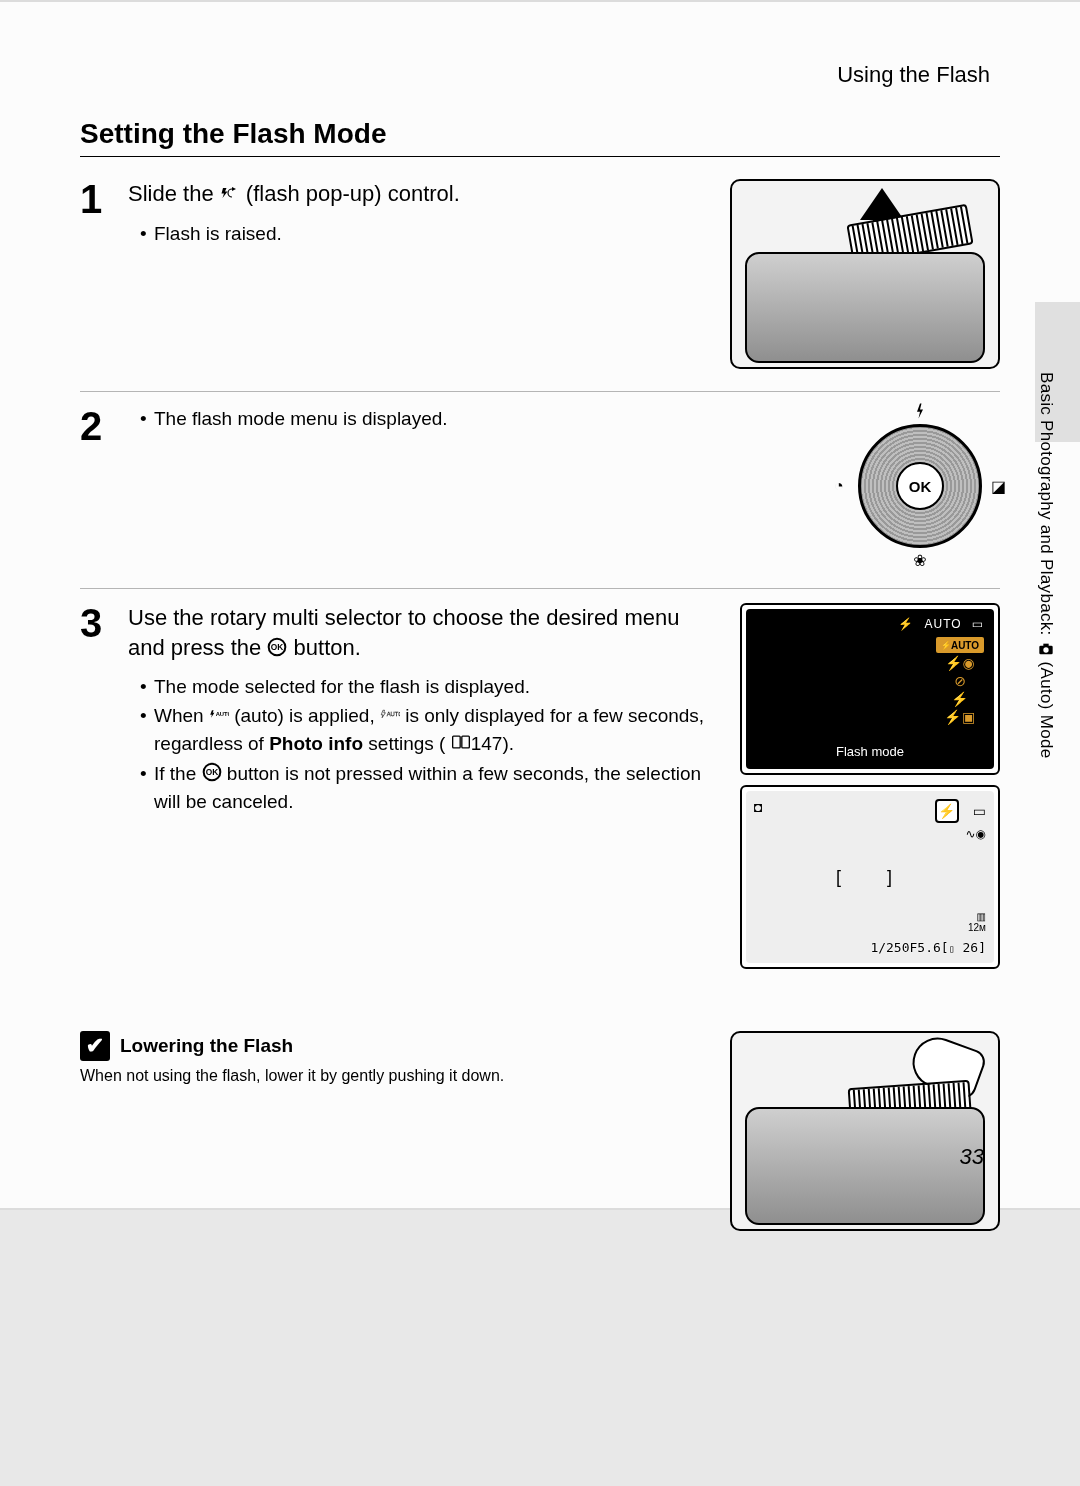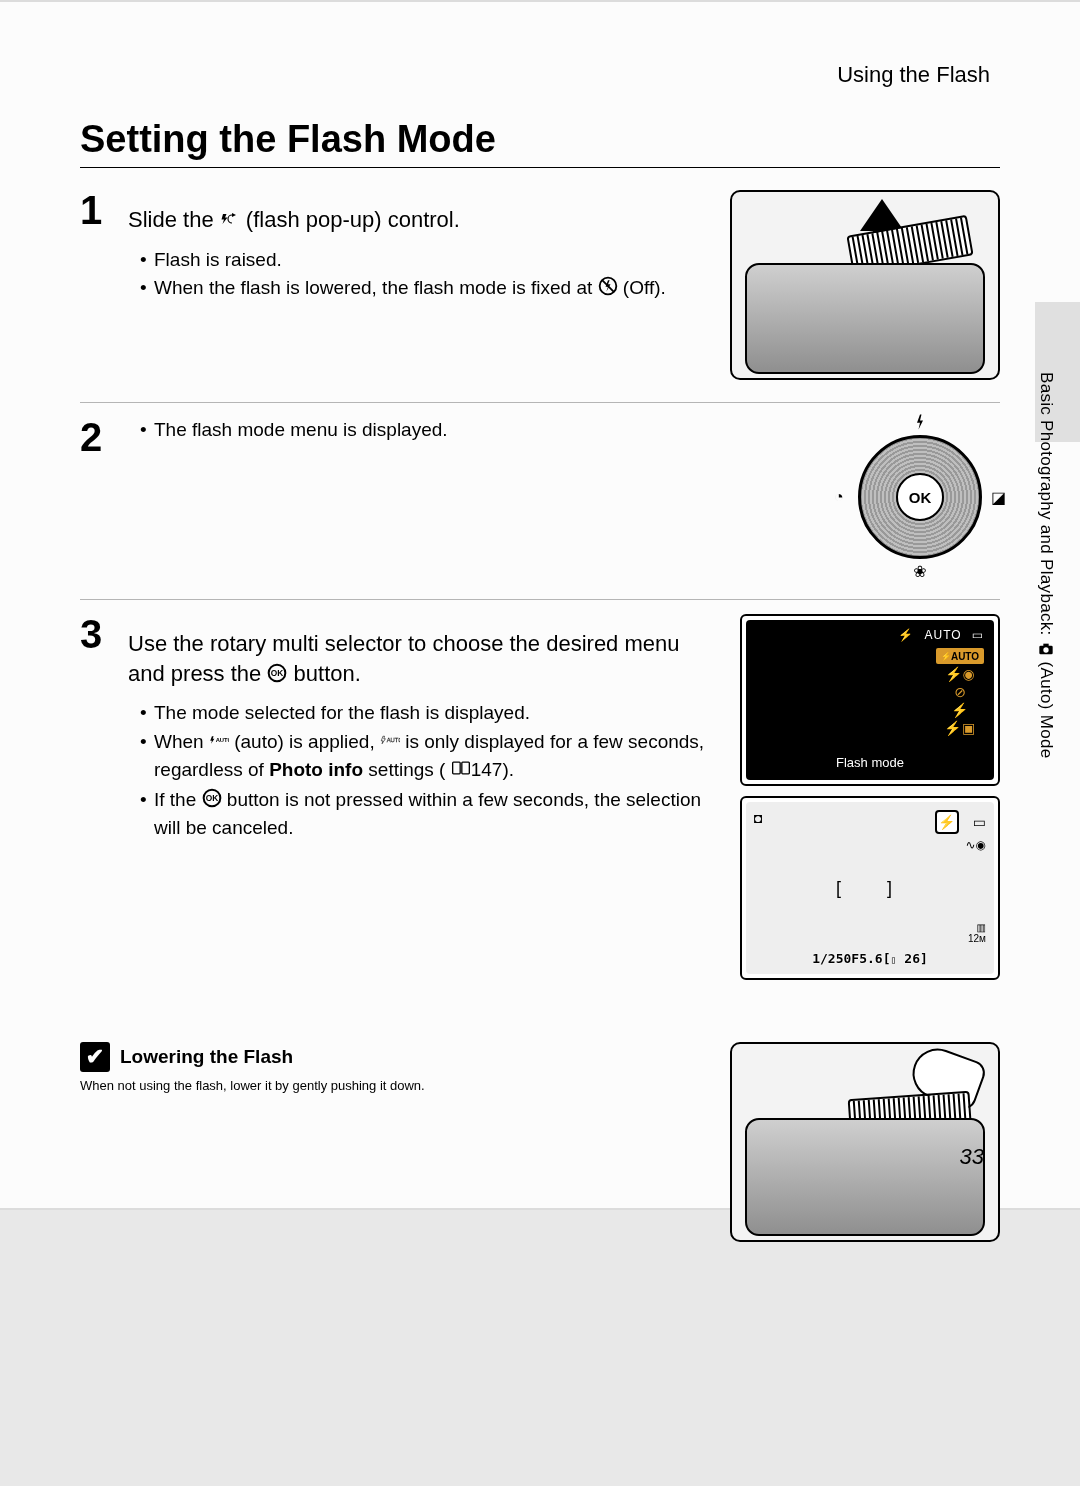--- a/index.html
+++ b/index.html
@@ -21,41 +21,41 @@
     height: 140px;
     background: #e0e0e0;
   }
   .running-head {
     text-align: right;
     font-size: 22px;
     margin-bottom: 30px;
     padding-right: 10px;
   }
   .h2 {
-    font-size: 38px;
+    font-size: 28px;
     font-weight: 700;
     border-bottom: 1px solid #000;
     padding-bottom: 6px;
     margin-bottom: 8px;
   }
   .step {
     display: flex;
     border-bottom: 1px solid #b5b5b5;
     padding: 14px 0 22px 0;
   }
   .step:last-of-type { border-bottom: none; }
   .step-num {
     font-size: 40px;
     font-weight: 700;
     width: 48px;
     flex-shrink: 0;
     line-height: 1;
   }
   .step-body { flex: 1; padding-right: 18px; }
-  .step-title { font-size: 22px; line-height: 1.35; margin-bottom: 10px; margin-top: 15px; }
+  .step-title { font-size: 22px; line-height: 1.35; margin-bottom: 10px; }
   .step-body ul { list-style: none; padding-left: 12px; }
   .step-body li { position: relative; padding-left: 14px; font-size: 19px; line-height: 1.38; font-weight: 300; margin-bottom: 2px; }
   .step-body li::before { content: "•"; position: absolute; left: 0; }
   .step-figure { flex-shrink: 0; }
   .cam-illus {
     width: 270px; height: 190px;
     background: #f3f3f3;
     border: 2px solid #000;
     border-radius: 10px;
     position: relative;
@@ -151,42 +151,42 @@
     width:260px; margin-top:10px;
     border:2px solid #000; border-radius:6px; background:#fff;
     font-size:12px;
   }
   .live-lcd {
     margin:4px; border-radius:4px; height:172px; background:#eee; position:relative;
   }
   .live-top { position:absolute; top:8px; left:8px; right:8px; display:flex; justify-content:space-between; font-size:14px;}
   .bolt-box { width:24px; height:24px; border:2px solid #000; border-radius:4px; display:flex; align-items:center; justify-content:center; background:#fff;}
   .live-center { position:absolute; left:50%; top:50%; transform:translate(-50%,-50%); font-size:18px; letter-spacing:12px;}
-  .live-bottom { position:absolute; bottom:8px; left:8px; right:8px; display:flex; justify-content:center; font-size:13px; font-family: monospace; text-shadow: 0 0 2px #fff, 0 0 2px #fff; font-weight: bold;}
+  .live-bottom { position:absolute; bottom:8px; left:8px; right:8px; display:flex; justify-content:flex-end; font-size:13px; font-family: monospace; text-shadow: 0 0 2px #fff, 0 0 2px #fff;}
   .live-right-icons { position:absolute; right:8px; top:36px; display:flex; flex-direction:column; gap:4px; align-items:flex-end; font-size:12px;}
   .icon-inline { display:inline-block; vertical-align:-2px; }
   .icon-inline svg { width:20px; height:20px; }
   .strong { font-weight:700; }
   .side-text {
     position:absolute;
     right: 24px;
     top: 370px;
     writing-mode: vertical-rl;
     font-size: 17px;
     letter-spacing: 0.3px;
     font-weight: 300;
   }
   .side-text .cam-icon svg { width:16px; height:16px; }
   .note-block { margin-top: 40px; }
   .note-head { display:flex; align-items:center; gap:10px; font-size:19px; font-weight:700; margin-bottom:6px;}
   .check-badge {
     width:30px; height:30px; background:#000; color:#fff; border-radius:3px;
     display:flex; align-items:center; justify-content:center; font-size:22px; font-weight:900;
   }
-  .note-body { font-size:13px; font-weight:300; }
+  .note-body { font-size:16px; font-weight:300; }
   .folio {
     position:absolute; right:96px; bottom:38px; font-style:italic; font-size:22px;
   }
   .step-bullets-lower { }
 </style>
 </head>
 <body>
 
 <div class="page">
   <div class="tab"></div>
@@ -204,31 +204,20 @@
           <svg viewBox="0 0 40 24">
               <path d="M6 2 L3 13 L8 13 L5 22 L15 9 L10 9 L13 2 Z" fill="#000"></path>
               <path d="M24 4 A8 8 0 1 0 24 20" fill="none" stroke="#000" stroke-width="2.4"></path>
               <polygon points="24,0 32,4 24,8" fill="#000"></polygon>
             </svg>
         </span>
         <span> (flash pop-up) control.</span>
       </div>
       <ul>
         <li>Flash is raised.</li>
-        <li>
-          <span>When the flash is lowered, the flash mode is fixed at </span>
-          <span class="icon-inline">
-            <svg viewBox="0 0 24 24">
-                <circle cx="12" cy="12" r="10" fill="none" stroke="#000" stroke-width="2.2"></circle>
-                <path d="M12 5 L9 13 L12 13 L10 19 L15 10 L12 10 L14 5 Z" fill="#000"></path>
-                <line x1="5" y1="5" x2="19" y2="19" stroke="#000" stroke-width="2.2"></line>
-              </svg>
-          </span>
-          <span> (Off).</span>
-        </li>
       </ul>
     </div>
     <div class="step-figure">
       <div class="cam-illus">
         <div class="arrow-up"></div>
         <div class="cam-flash"></div>
         <div class="cam-body"></div>
       </div>
     </div>
   </div>

